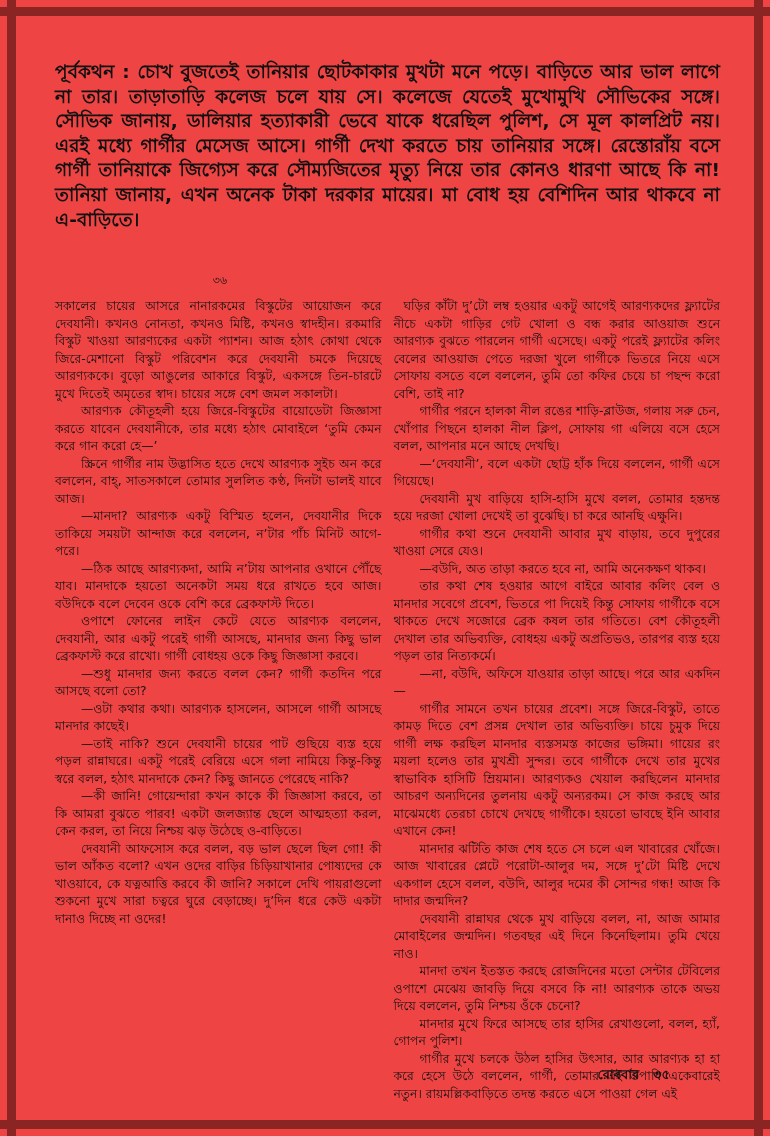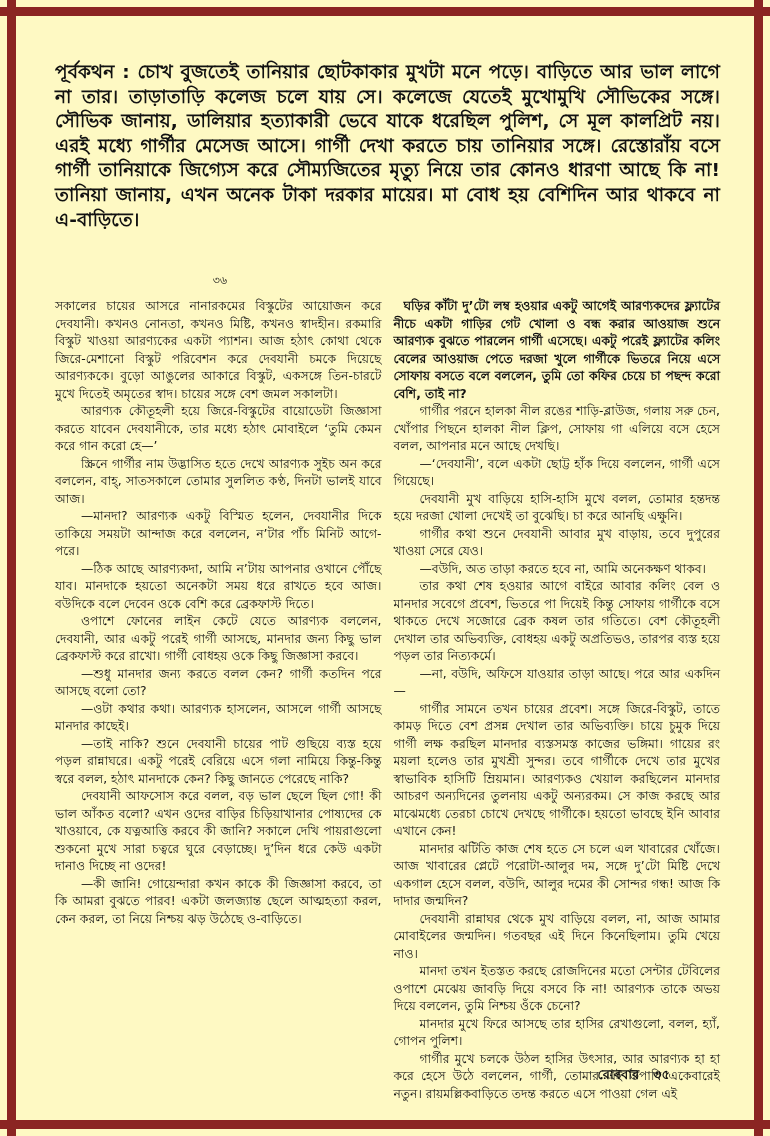--- a/index.html
+++ b/index.html
@@ -4,21 +4,21 @@
 <style>
   html,body{margin:0;padding:0;}
   body{
     font-family:"DejaVu Sans", sans-serif;
     background:#ffffff;
   }
   .page{
     position:relative;
     width:770px;height:1136px;
     margin:0 auto;
-    background:#fef9c3;
+    background:#ef4444;
     color:#111111;
     overflow:hidden;
   }
   
   .bar{position:absolute;background:#8b2523;}
   .bar.top   {left:0;right:0;top:7px;height:9px;}
   .bar.bottom{left:0;right:0;bottom:7px;height:9px;}
   .bar.left  {top:0;bottom:0;left:7px;width:9px;}
   .bar.right {top:0;bottom:0;right:7px;width:9px;}
 
@@ -53,21 +53,21 @@
     min-width:0;
     font-size:12.3px;
     line-height:17.5px;
     text-align:justify;
   }
   .col p{
     margin:0;
     text-indent:26px;
   }
   .col p.no-indent{text-indent:0;}
-  .col p.small-indent{text-indent:10px;font-weight:bold;}
+  .col p.small-indent{text-indent:10px;}
   .footer{
     position:absolute;
     right:50px;bottom:50px;
     font-size:13px;
     font-weight:700;
   }
   .footer .fp{margin-left:14px;}
 </style>
 </head>
 <body>
@@ -88,22 +88,22 @@
       <div class="col" id="col-left">
           <p class="no-indent">সকালের চায়ের আসরে নানারকমের বিস্কুটের আয়োজন করে দেবযানী। কখনও নোনতা, কখনও মিষ্টি, কখনও স্বাদহীন। রকমারি বিস্কুট খাওয়া আরণ্যকের একটা প্যাশন। আজ হঠাৎ কোথা থেকে জিরে-মেশানো বিস্কুট পরিবেশন করে দেবযানী চমকে দিয়েছে আরণ্যককে। বুড়ো আঙুলের আকারে বিস্কুট, একসঙ্গে তিন-চারটে মুখে দিতেই অমৃতের স্বাদ। চায়ের সঙ্গে বেশ জমল সকালটা।</p>
           <p>আরণ্যক কৌতূহলী হয়ে জিরে-বিস্কুটের বায়োডেটা জিজ্ঞাসা করতে যাবেন দেবযানীকে, তার মধ্যে হঠাৎ মোবাইলে ‘তুমি কেমন করে গান করো হে—’</p>
           <p>স্ক্রিনে গার্গীর নাম উদ্ভাসিত হতে দেখে আরণ্যক সুইচ অন করে বললেন, বাহ্‌, সাতসকালে তোমার সুললিত কণ্ঠ, দিনটা ভালই যাবে আজ।</p>
           <p>—মানদা? আরণ্যক একটু বিস্মিত হলেন, দেবযানীর দিকে তাকিয়ে সময়টা আন্দাজ করে বললেন, ন’টার পাঁচ মিনিট আগে-পরে।</p>
           <p>—ঠিক আছে আরণ্যকদা, আমি ন’টায় আপনার ওখানে পৌঁছে যাব। মানদাকে হয়তো অনেকটা সময় ধরে রাখতে হবে আজ। বউদিকে বলে দেবেন ওকে বেশি করে ব্রেকফাস্ট দিতে।</p>
           <p>ওপাশে ফোনের লাইন কেটে যেতে আরণ্যক বললেন, দেবযানী, আর একটু পরেই গার্গী আসছে, মানদার জন্য কিছু ভাল ব্রেকফাস্ট করে রাখো। গার্গী বোধহয় ওকে কিছু জিজ্ঞাসা করবে।</p>
           <p>—শুধু মানদার জন্য করতে বলল কেন? গার্গী কতদিন পরে আসছে বলো তো?</p>
           <p>—ওটা কথার কথা। আরণ্যক হাসলেন, আসলে গার্গী আসছে মানদার কাছেই।</p>
           <p>—তাই নাকি? শুনে দেবযানী চায়ের পাট গুছিয়ে ব্যস্ত হয়ে পড়ল রান্নাঘরে। একটু পরেই বেরিয়ে এসে গলা নামিয়ে কিন্তু-কিন্তু স্বরে বলল, হঠাৎ মানদাকে কেন? কিছু জানতে পেরেছে নাকি?</p>
+          <p>—কী জানি! গোয়েন্দারা কখন কাকে কী জিজ্ঞাসা করবে, তা কি আমরা বুঝতে পারব! একটা জলজ্যান্ত ছেলে আত্মহত্যা করল, কেন করল, তা নিয়ে নিশ্চয় ঝড় উঠেছে ও-বাড়িতে।</p>
           <p>দেবযানী আফসোস করে বলল, বড় ভাল ছেলে ছিল গো! কী ভাল আঁকত বলো? এখন ওদের বাড়ির চিড়িয়াখানার পোষ্যদের কে খাওয়াবে, কে যত্নআত্তি করবে কী জানি? সকালে দেখি পায়রাগুলো শুকনো মুখে সারা চত্বরে ঘুরে বেড়াচ্ছে। দু’দিন ধরে কেউ একটা দানাও দিচ্ছে না ওদের!</p>
-          <p>—কী জানি! গোয়েন্দারা কখন কাকে কী জিজ্ঞাসা করবে, তা কি আমরা বুঝতে পারব! একটা জলজ্যান্ত ছেলে আত্মহত্যা করল, কেন করল, তা নিয়ে নিশ্চয় ঝড় উঠেছে ও-বাড়িতে।</p>
         </div>
       <div class="col" id="col-right">
           <p class="small-indent">ঘড়ির কাঁটা দু’টো লম্ব হওয়ার একটু আগেই আরণ্যকদের ফ্ল্যাটের নীচে একটা গাড়ির গেট খোলা ও বন্ধ করার আওয়াজ শুনে আরণ্যক বুঝতে পারলেন গার্গী এসেছে। একটু পরেই ফ্ল্যাটের কলিং বেলের আওয়াজ পেতে দরজা খুলে গার্গীকে ভিতরে নিয়ে এসে সোফায় বসতে বলে বললেন, তুমি তো কফির চেয়ে চা পছন্দ করো বেশি, তাই না?</p>
           <p>গার্গীর পরনে হালকা নীল রঙের শাড়ি-ব্লাউজ, গলায় সরু চেন, খোঁপার পিছনে হালকা নীল ক্লিপ, সোফায় গা এলিয়ে বসে হেসে বলল, আপনার মনে আছে দেখছি।</p>
           <p>—‘দেবযানী’, বলে একটা ছোট্ট হাঁক দিয়ে বললেন, গার্গী এসে গিয়েছে।</p>
           <p>দেবযানী মুখ বাড়িয়ে হাসি-হাসি মুখে বলল, তোমার হন্তদন্ত হয়ে দরজা খোলা দেখেই তা বুঝেছি। চা করে আনছি এক্ষুনি।</p>
           <p>গার্গীর কথা শুনে দেবযানী আবার মুখ বাড়ায়, তবে দুপুরের খাওয়া সেরে যেও।</p>
           <p>—বউদি, অত তাড়া করতে হবে না, আমি অনেকক্ষণ থাকব।</p>
           <p>তার কথা শেষ হওয়ার আগে বাইরে আবার কলিং বেল ও মানদার সবেগে প্রবেশ, ভিতরে পা দিয়েই কিন্তু সোফায় গার্গীকে বসে থাকতে দেখে সজোরে ব্রেক কষল তার গতিতে। বেশ কৌতূহলী দেখাল তার অভিব্যক্তি, বোধহয় একটু অপ্রতিভও, তারপর ব্যস্ত হয়ে পড়ল তার নিত্যকর্মে।</p>
           <p>—না, বউদি, অফিসে যাওয়ার তাড়া আছে। পরে আর একদিন—</p>

